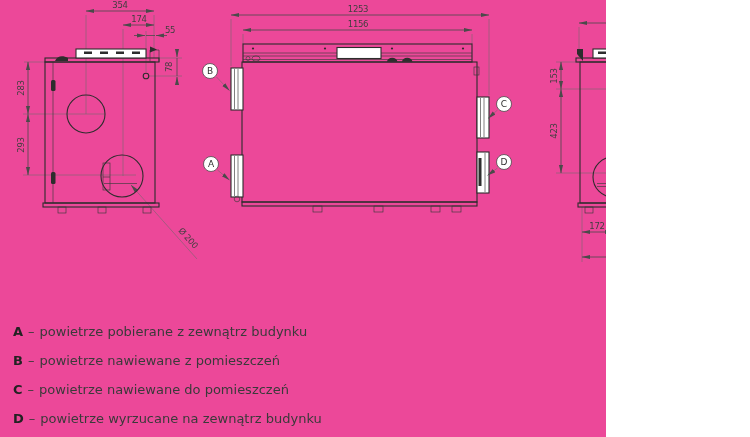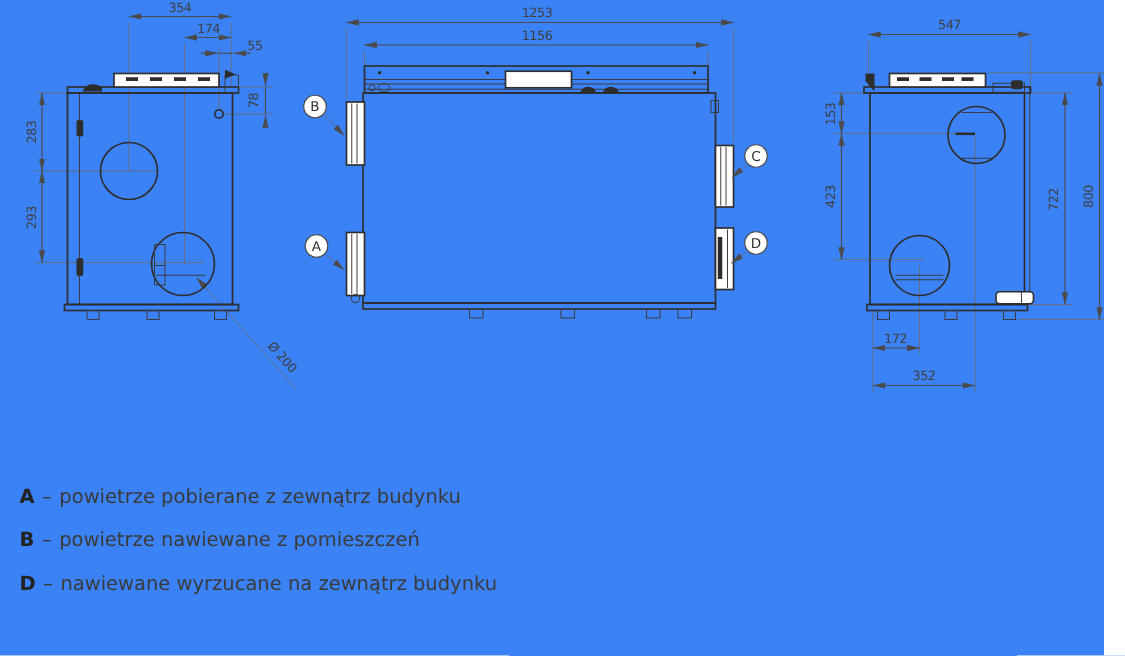--- a/index.html
+++ b/index.html
@@ -1,16 +1,16 @@
 <!DOCTYPE html>
 <html><head>
 <meta charset="utf-8">
 <style>
   html,body{margin:0;padding:0;background:#fff;}
-  .canvas{position:relative;width:736px;height:437px;background:#3b82f6;overflow:hidden;
+  .canvas{position:relative;width:606px;height:437px;background:#ec4899;overflow:hidden;
           font-family:"DejaVu Sans",sans-serif;}
   svg{display:block;}
   
   .ln  {stroke:#2d2d2d;stroke-width:1.1;fill:none;stroke-linecap:square;}
   .lnt {stroke:#3a3a3a;stroke-width:0.65;fill:none;}
   .fl  {fill:#2d2d2d;stroke:none;}
   .wh  {fill:#ffffff;}
   
   .dim {stroke:#4a4a4a;stroke-width:0.8;fill:none;}
   .ext {stroke:#6a6a6a;stroke-width:0.55;fill:none;}
@@ -221,16 +221,17 @@
       <rect class="lnt" x="669" y="207" width="8" height="6"></rect>
       <rect class="ln wh" x="664" y="194.5" width="25" height="8" rx="2.5"></rect>
       <line class="lnt" x1="681" y1="194.5" x2="681" y2="202.5"></line>
     </g>
   </g>
 </svg>
 
 <div class="legend">
   <p><span class="lt">A</span><span class="sep">–</span><span>powietrze pobierane z zewnątrz budynku</span></p>
   <p><span class="lt">B</span><span class="sep">–</span><span>powietrze nawiewane z pomieszczeń</span></p>
-  <p><span class="lt">D</span><span class="sep">–</span><span>nawiewane wyrzucane na zewnątrz budynku</span></p>
+  <p><span class="lt">C</span><span class="sep">–</span><span>powietrze nawiewane do pomieszczeń</span></p>
+  <p><span class="lt">D</span><span class="sep">–</span><span>powietrze wyrzucane na zewnątrz budynku</span></p>
 </div>
 
 </div>
 
 </body></html>

